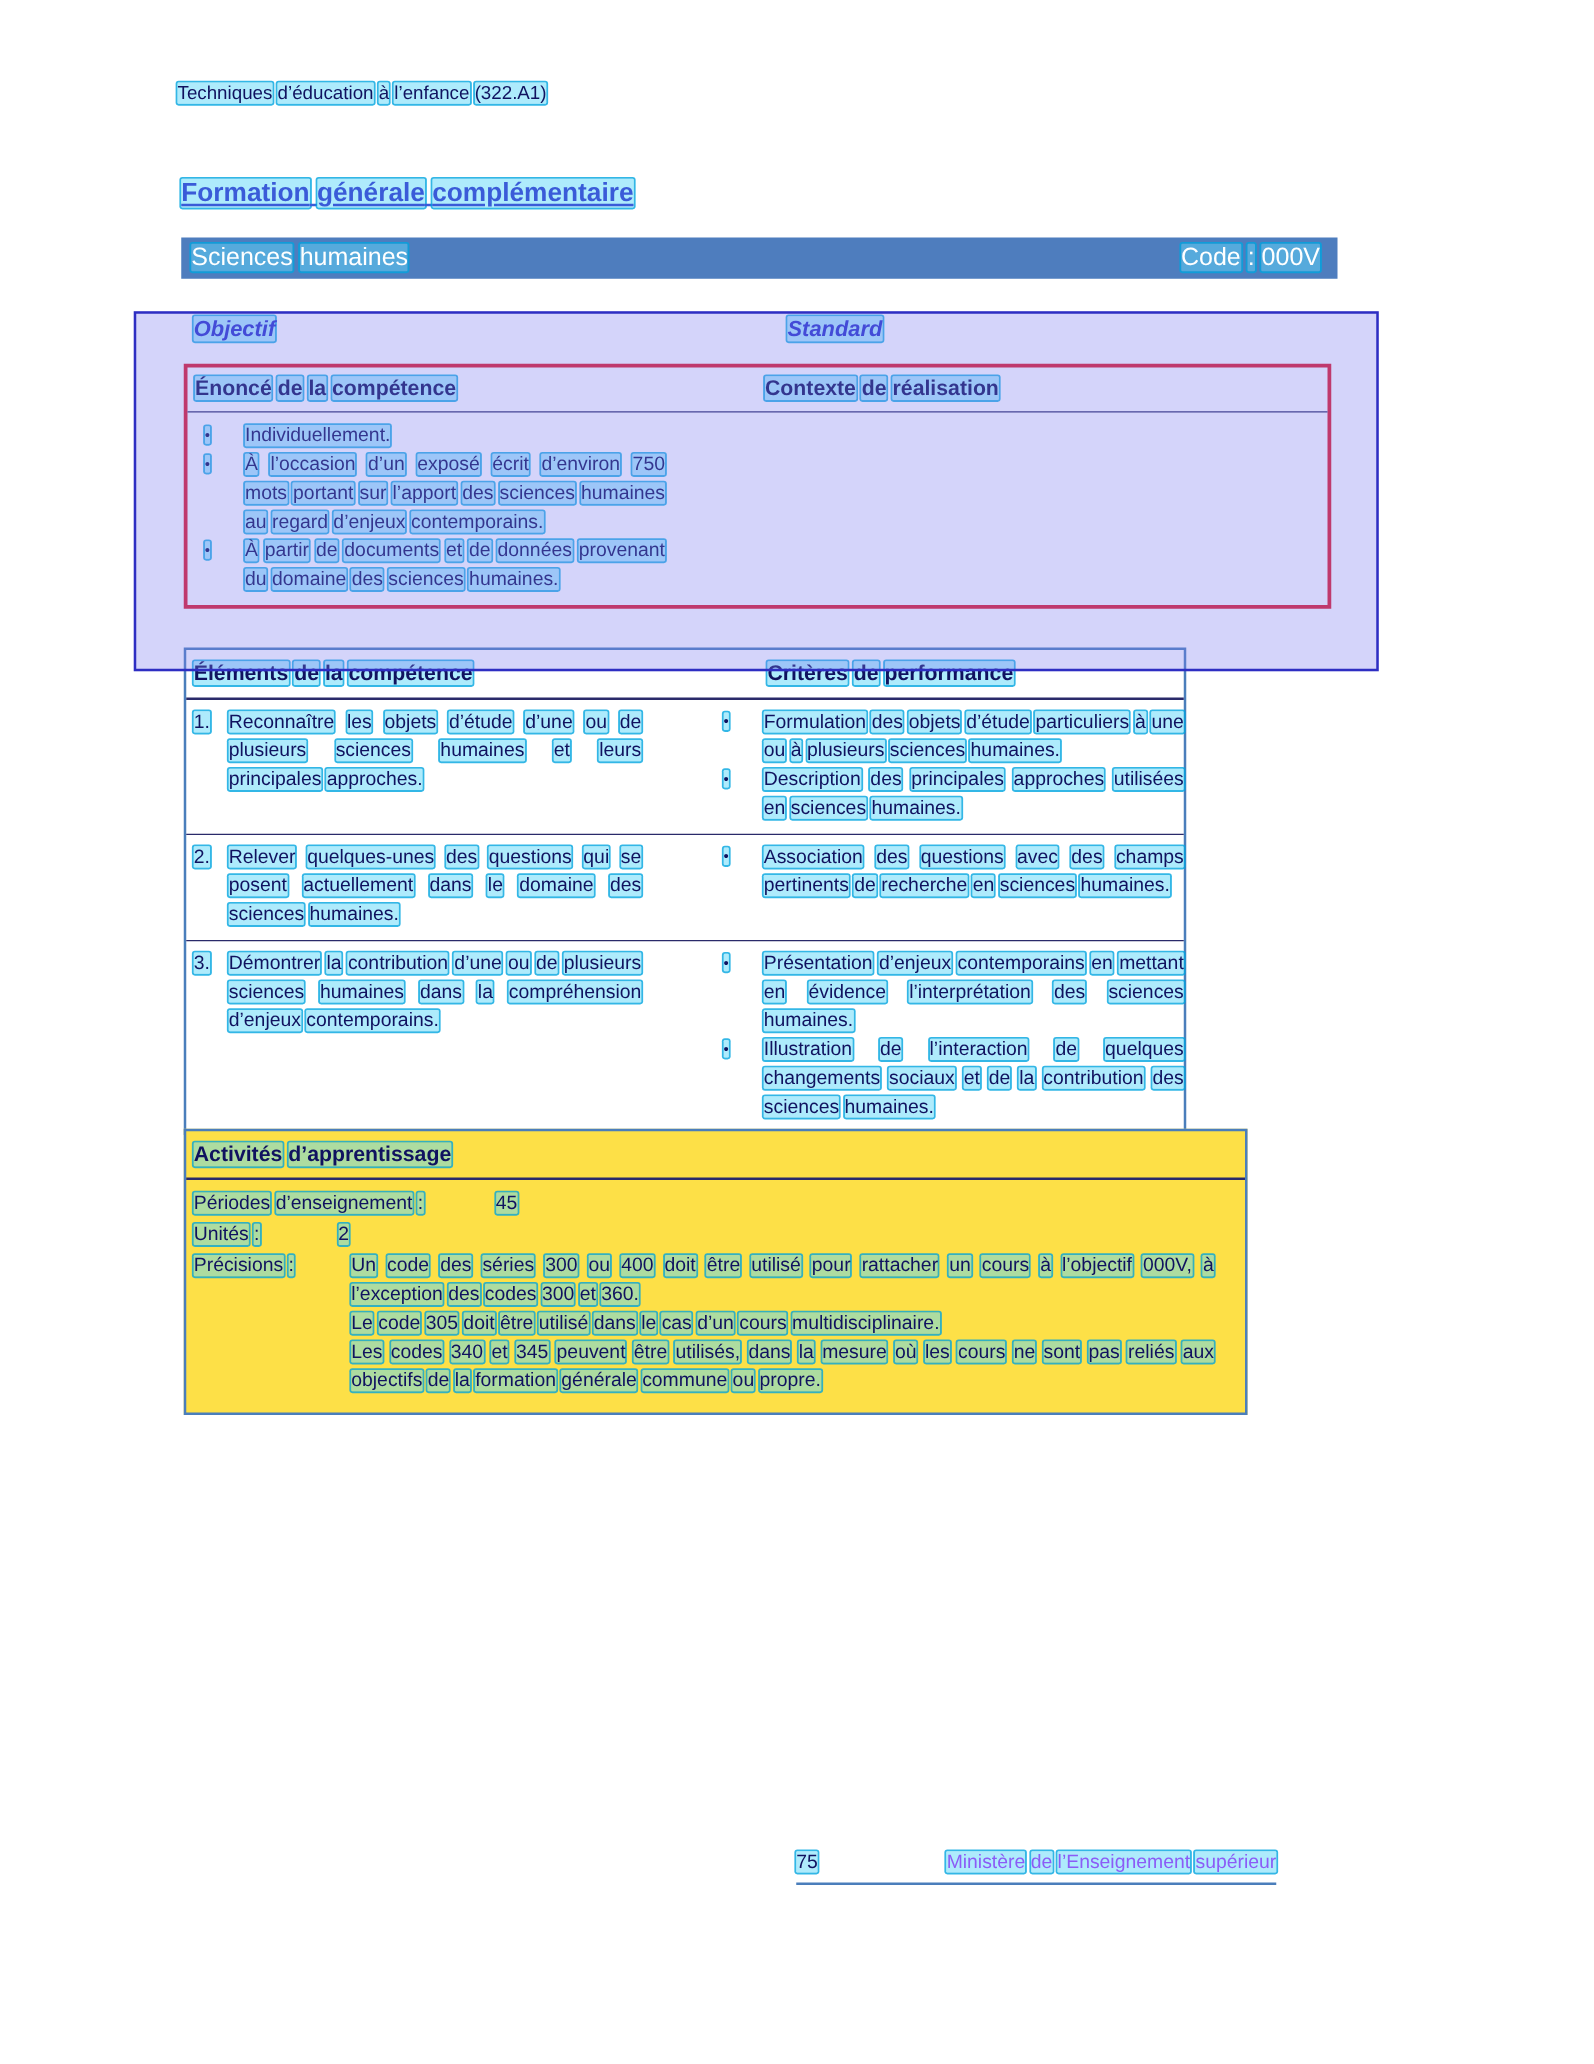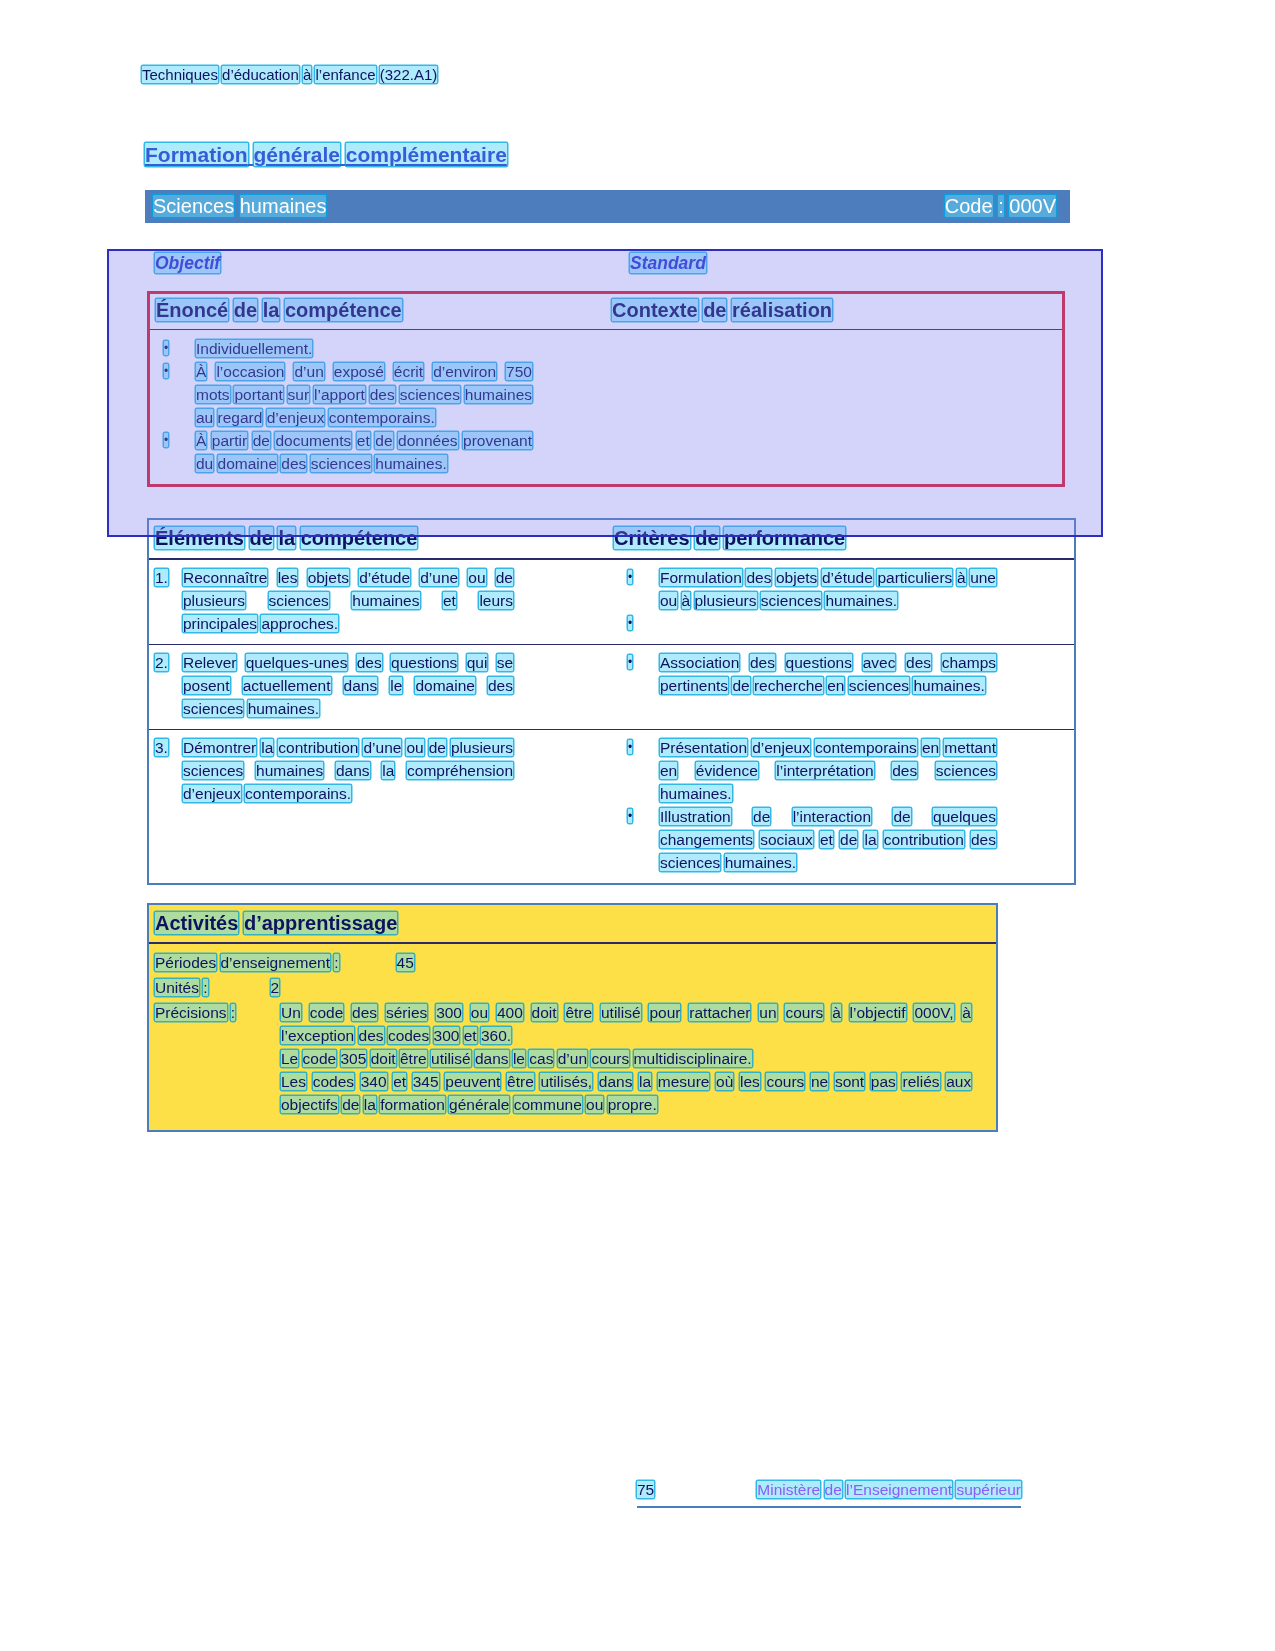--- a/index.html
+++ b/index.html
@@ -43,30 +43,30 @@
 
   
   .enonce-box {
     left: 147px; top: 291px; width: 918px;
     border: 3px solid #e0192d; box-sizing: border-box; z-index: 5;
   }
   .enonce-head { display: flex; padding: 5px 0 6px; border-bottom: 1.5px solid #2a2a6a; }
   .enonce-body { display: flex; padding: 7px 0 9px; }
   .ecol-l { width: 462px; padding-left: 6px; box-sizing: border-box; }
   .ecol-r { flex: 1; }
-  .th { font-weight: bold; font-size: 20px; }
+  .th { font-weight: bold; font-size: 17px; }
   .comp-text { width: 385px; text-align: justify; }
 
   .blist li { display: flex; align-items: flex-start; }
   .bullet { margin-left: 10px; width: 12px; flex: 0 0 auto; font-size: 12px; line-height: 23px; text-align: center; }
   .btext { margin-left: 24px; width: 336px; text-align: justify; }
 
   
   .elements-table {
-    left: 147px; top: 518px; width: 929px; background: #ffffff;
+    left: 147px; top: 518px; width: 802px; background: #ffffff;
     border: 2.5px solid #4a7ebb; box-sizing: border-box; z-index: 5;
   }
   .tb-head { display: flex; padding: 7px 0; border-bottom: 2px solid #2a2a6a; }
   .tb-row { display: flex; padding: 6px 0 9px; border-bottom: 1.5px solid #2a2a6a; }
   .tb-row.last { border-bottom: none; }
   .tcol-l { width: 465px; padding-left: 6px; box-sizing: border-box; display: flex; }
   .tcol-r { flex: 1; }
   .num { width: 28px; flex: 0 0 auto; }
   .el-text { width: 330px; text-align: justify; }
 
@@ -163,20 +163,21 @@
         <p class="el-text"><span class="hl">Reconnaître</span> <span class="hl">les</span> <span class="hl">objets</span> <span class="hl">d’étude</span> <span class="hl">d’une</span> <span class="hl">ou</span> <span class="hl">de</span> <span class="hl">plusieurs</span> <span class="hl">sciences</span> <span class="hl">humaines</span> <span class="hl">et</span> <span class="hl">leurs</span> <span class="hl">principales</span> <span class="hl">approches.</span></p>
       </div>
       <div class="tcol-r">
         <ul class="blist">
           <li>
             <span class="bullet"><span class="hl">•</span></span>
             <span class="btext"><span class="hl">Formulation</span> <span class="hl">des</span> <span class="hl">objets</span> <span class="hl">d’étude</span> <span class="hl">particuliers</span> <span class="hl">à</span> <span class="hl">une</span> <span class="hl">ou</span> <span class="hl">à</span> <span class="hl">plusieurs</span> <span class="hl">sciences</span> <span class="hl">humaines.</span></span>
           </li>
           <li>
             <span class="bullet"><span class="hl">•</span></span>
+            <span class="btext"><span class="hl">Description</span> <span class="hl">des</span> <span class="hl">principales</span> <span class="hl">approches</span> <span class="hl">utilisées</span> <span class="hl">en</span> <span class="hl">sciences</span> <span class="hl">humaines.</span></span>
           </li>
         </ul>
       </div>
     </div>
 
     <div class="tb-row">
       <div class="tcol-l">
         <span class="num"><span class="hl">2.</span></span>
         <p class="el-text"><span class="hl">Relever</span> <span class="hl">quelques-unes</span> <span class="hl">des</span> <span class="hl">questions</span> <span class="hl">qui</span> <span class="hl">se</span> <span class="hl">posent</span> <span class="hl">actuellement</span> <span class="hl">dans</span> <span class="hl">le</span> <span class="hl">domaine</span> <span class="hl">des</span> <span class="hl">sciences</span> <span class="hl">humaines.</span></p>
       </div>

